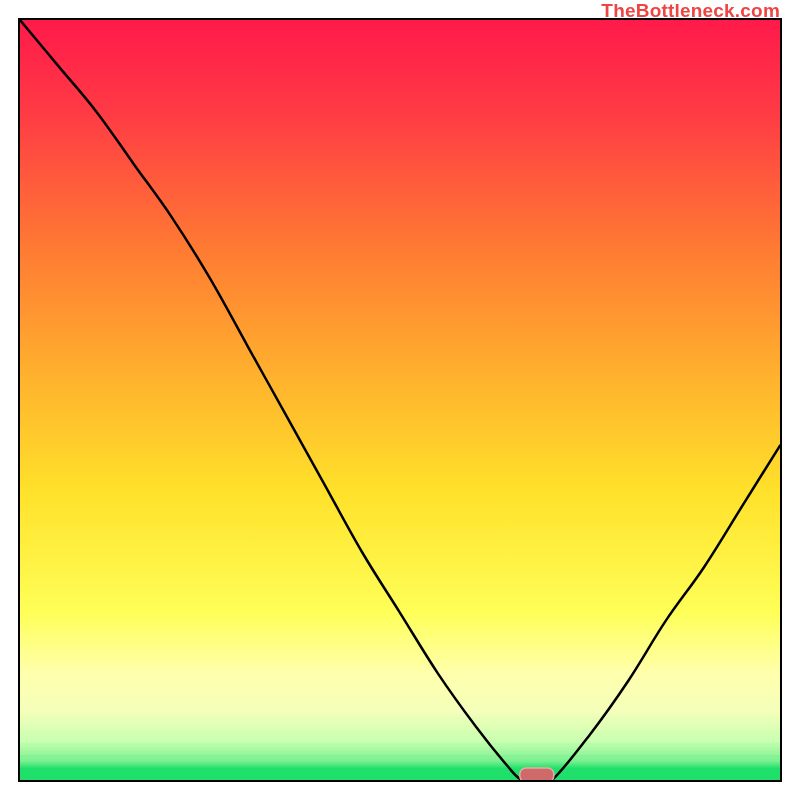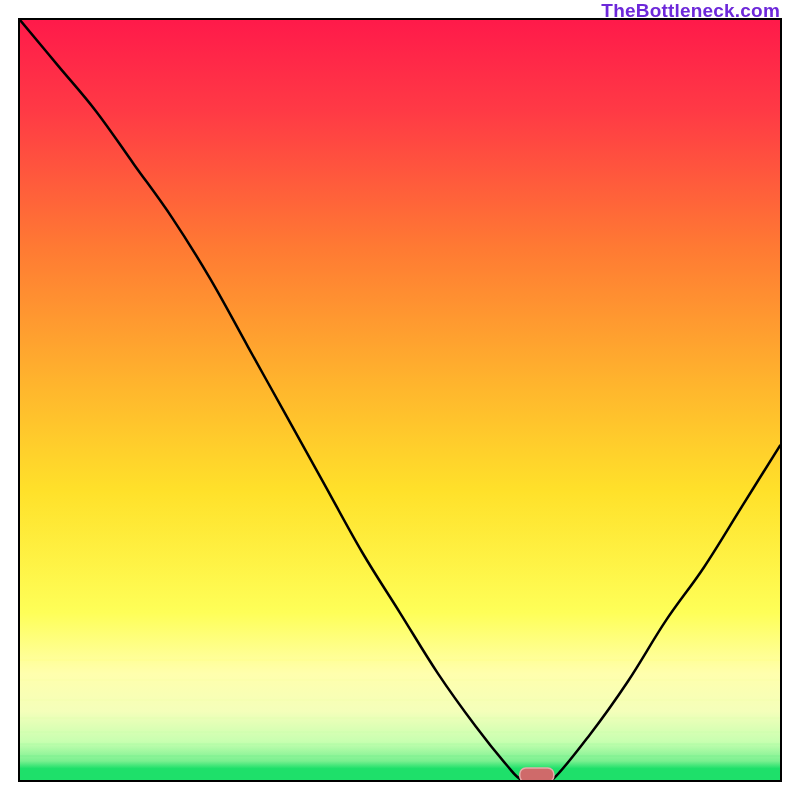--- a/index.html
+++ b/index.html
@@ -33,21 +33,21 @@
     width: 100%;
     height: 100%;
   }
   .watermark {
     position: absolute;
     top: 0px;
     right: 20px;
     font-family: Arial, Helvetica, sans-serif;
     font-size: 19px;
     font-weight: 600;
-    color: #6d28d9;
+    color: #ef4444;
     letter-spacing: 0.2px;
   }
 </style>
 </head>
 <body>
 
 <div class="frame">
 
   <div class="watermark">TheBottleneck.com</div>
 

